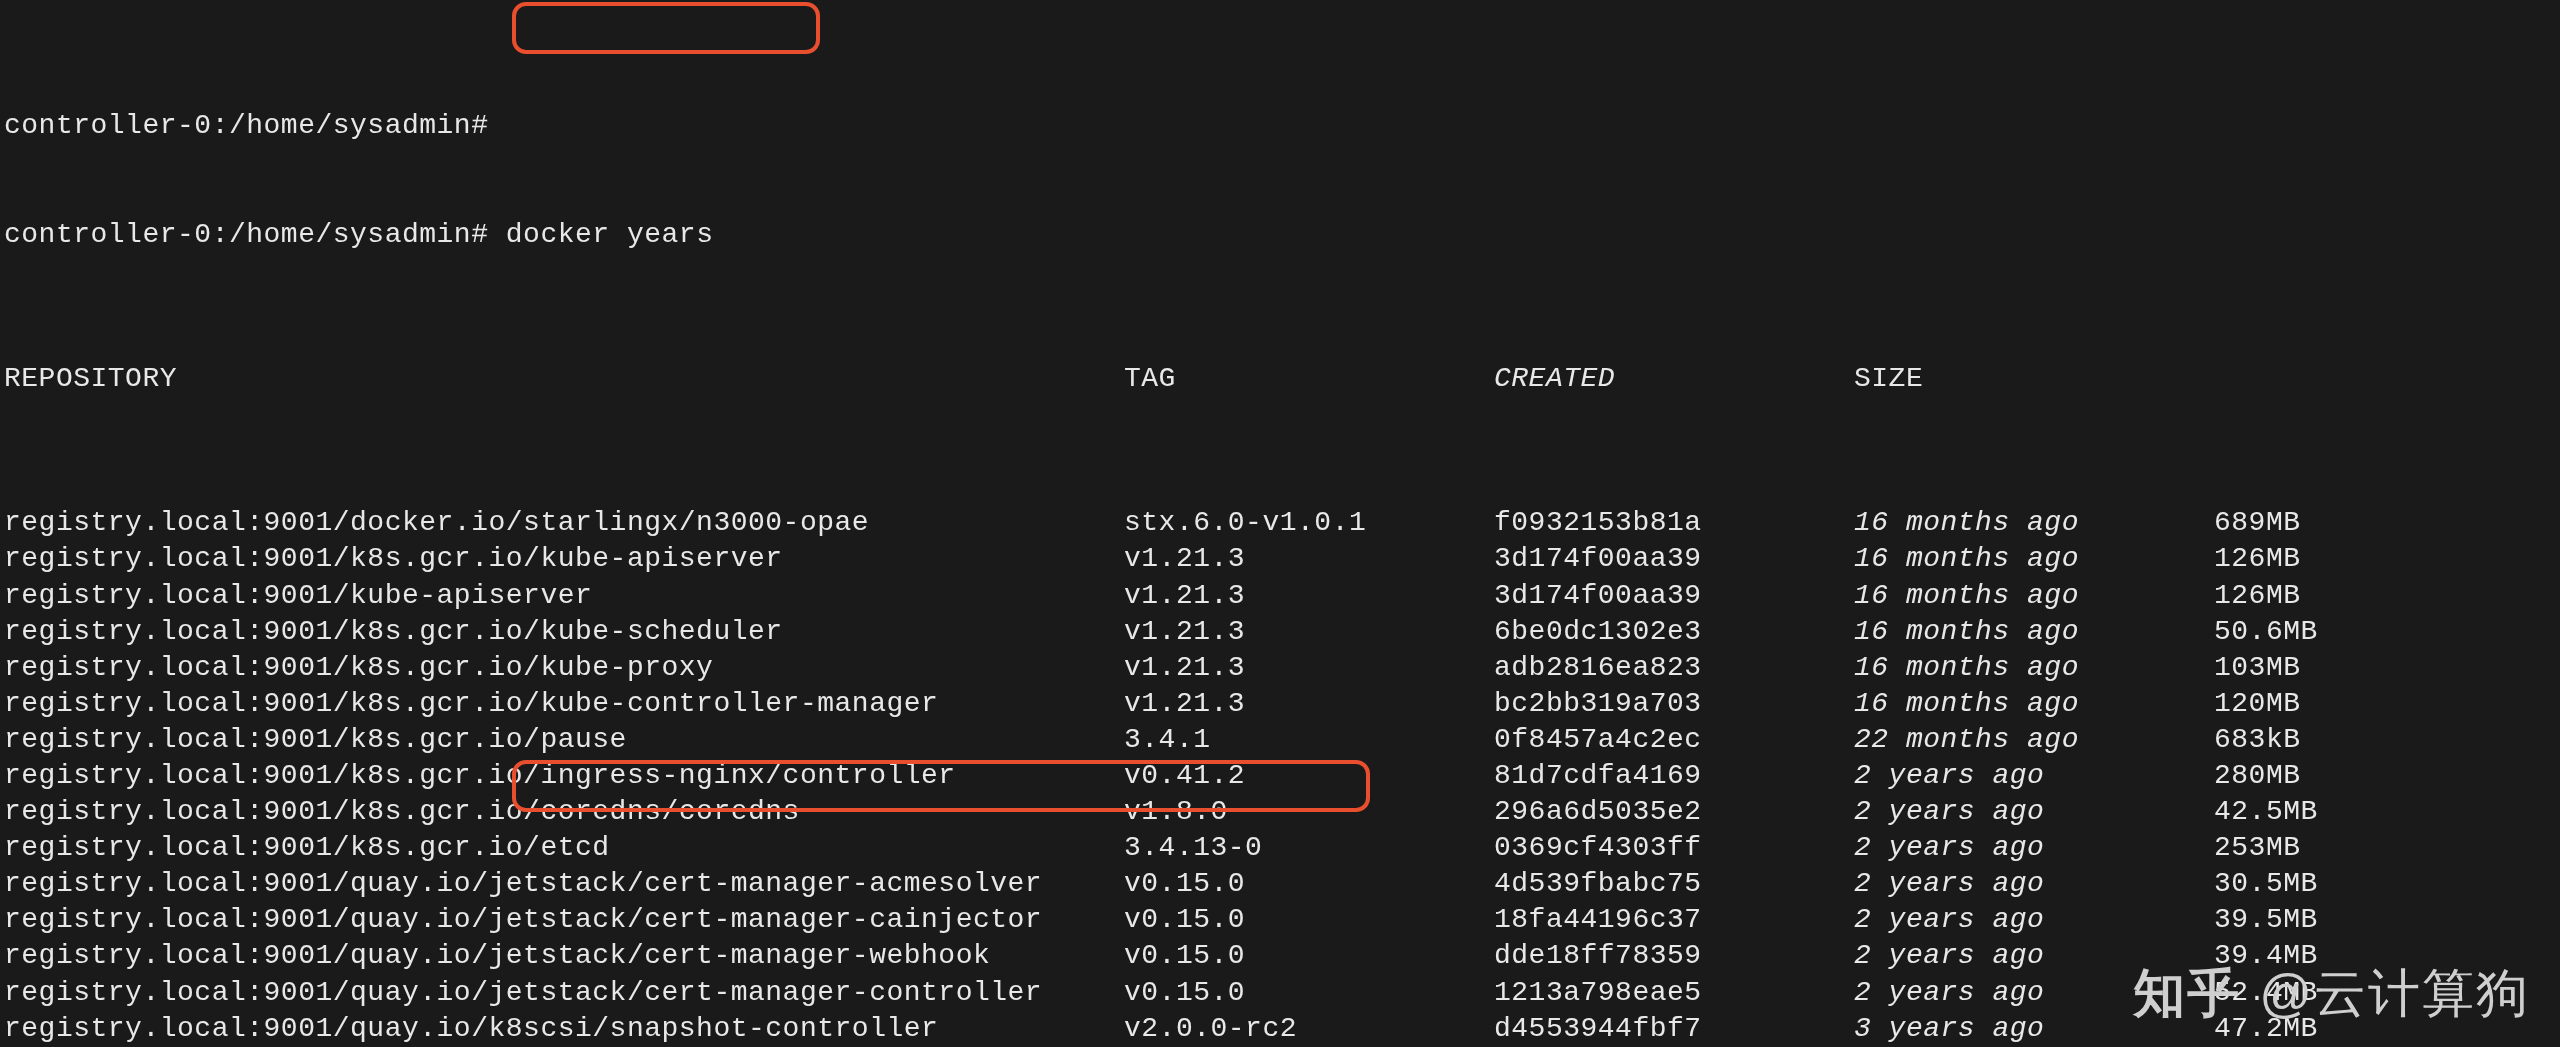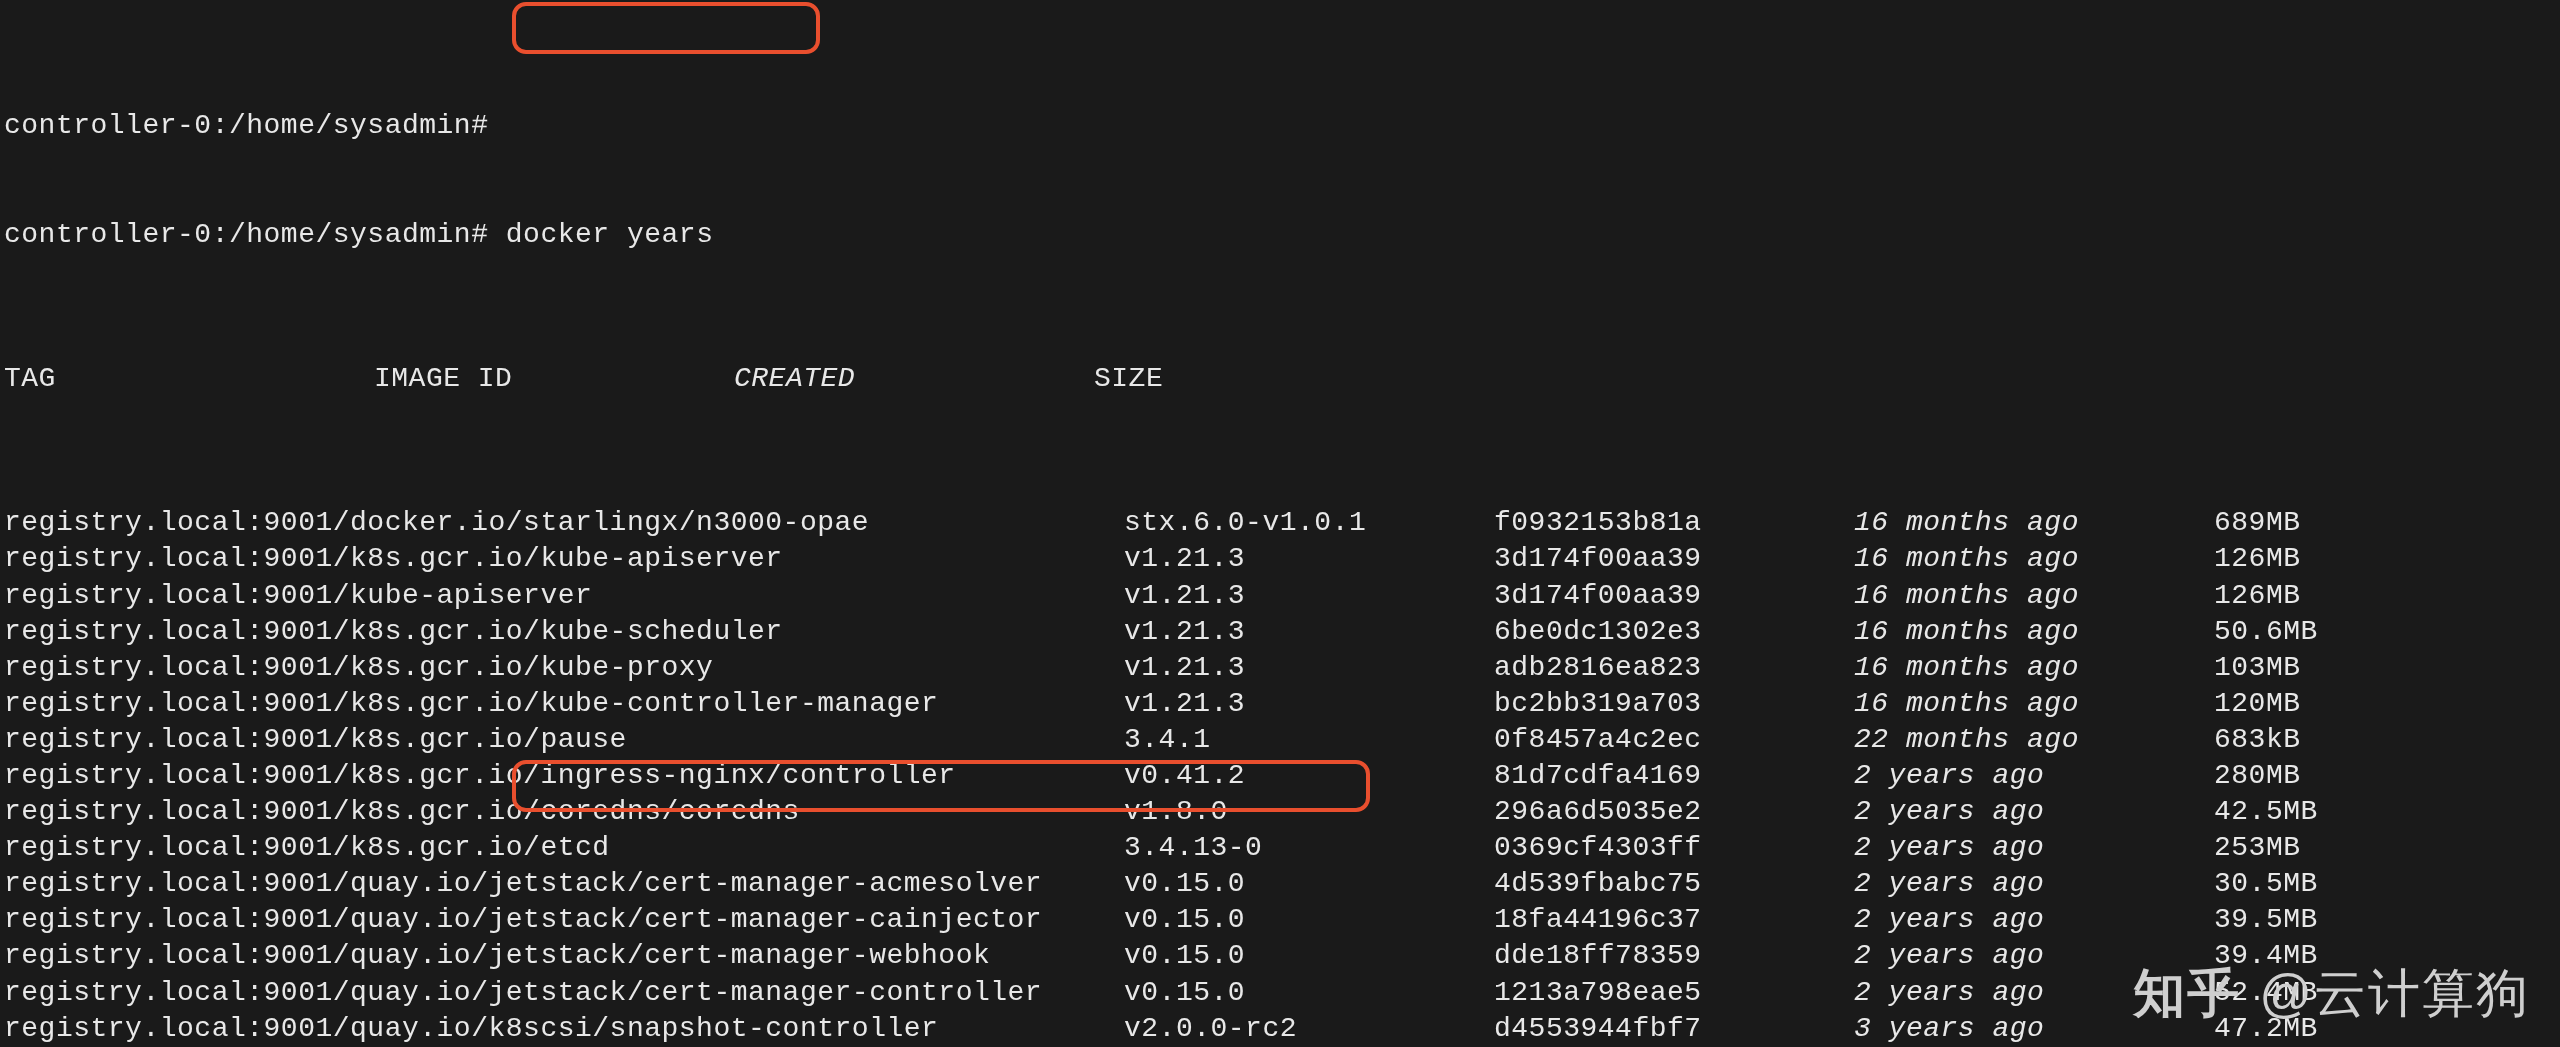--- a/index.html
+++ b/index.html
@@ -60,21 +60,21 @@
 </style>
 </head>
 <body>
 
 <div class="terminal">
 
   <div><span>controller-0:/home/sysadmin#</span></div>
   <div><span>controller-0:/home/sysadmin#</span> <span>docker years</span></div>
 
   <div class="header-row">
-    <span class="c-tag">TAG</span><span class="c-id">IMAGE ID</span><span class="c-cr">CREATED</span><span class="c-sz">SIZE</span>
+    <span class="c-repo">REPOSITORY</span><span class="c-tag">TAG</span><span class="c-cr">CREATED</span><span class="c-sz">SIZE</span>
   </div>
 
   <div id="image-rows"><div class="row"><span class="c-repo">registry.local:9001/docker.io/starlingx/n3000-opae</span><span class="c-tag">stx.6.0-v1.0.1</span><span class="c-id">f0932153b81a</span><span class="c-cr">16 months ago</span><span class="c-sz">689MB</span></div><div class="row"><span class="c-repo">registry.local:9001/k8s.gcr.io/kube-apiserver</span><span class="c-tag">v1.21.3</span><span class="c-id">3d174f00aa39</span><span class="c-cr">16 months ago</span><span class="c-sz">126MB</span></div><div class="row"><span class="c-repo">registry.local:9001/kube-apiserver</span><span class="c-tag">v1.21.3</span><span class="c-id">3d174f00aa39</span><span class="c-cr">16 months ago</span><span class="c-sz">126MB</span></div><div class="row"><span class="c-repo">registry.local:9001/k8s.gcr.io/kube-scheduler</span><span class="c-tag">v1.21.3</span><span class="c-id">6be0dc1302e3</span><span class="c-cr">16 months ago</span><span class="c-sz">50.6MB</span></div><div class="row"><span class="c-repo">registry.local:9001/k8s.gcr.io/kube-proxy</span><span class="c-tag">v1.21.3</span><span class="c-id">adb2816ea823</span><span class="c-cr">16 months ago</span><span class="c-sz">103MB</span></div><div class="row"><span class="c-repo">registry.local:9001/k8s.gcr.io/kube-controller-manager</span><span class="c-tag">v1.21.3</span><span class="c-id">bc2bb319a703</span><span class="c-cr">16 months ago</span><span class="c-sz">120MB</span></div><div class="row"><span class="c-repo">registry.local:9001/k8s.gcr.io/pause</span><span class="c-tag">3.4.1</span><span class="c-id">0f8457a4c2ec</span><span class="c-cr">22 months ago</span><span class="c-sz">683kB</span></div><div class="row"><span class="c-repo">registry.local:9001/k8s.gcr.io/ingress-nginx/controller</span><span class="c-tag">v0.41.2</span><span class="c-id">81d7cdfa4169</span><span class="c-cr">2 years ago</span><span class="c-sz">280MB</span></div><div class="row"><span class="c-repo">registry.local:9001/k8s.gcr.io/coredns/coredns</span><span class="c-tag">v1.8.0</span><span class="c-id">296a6d5035e2</span><span class="c-cr">2 years ago</span><span class="c-sz">42.5MB</span></div><div class="row"><span class="c-repo">registry.local:9001/k8s.gcr.io/etcd</span><span class="c-tag">3.4.13-0</span><span class="c-id">0369cf4303ff</span><span class="c-cr">2 years ago</span><span class="c-sz">253MB</span></div><div class="row"><span class="c-repo">registry.local:9001/quay.io/jetstack/cert-manager-acmesolver</span><span class="c-tag">v0.15.0</span><span class="c-id">4d539fbabc75</span><span class="c-cr">2 years ago</span><span class="c-sz">30.5MB</span></div><div class="row"><span class="c-repo">registry.local:9001/quay.io/jetstack/cert-manager-cainjector</span><span class="c-tag">v0.15.0</span><span class="c-id">18fa44196c37</span><span class="c-cr">2 years ago</span><span class="c-sz">39.5MB</span></div><div class="row"><span class="c-repo">registry.local:9001/quay.io/jetstack/cert-manager-webhook</span><span class="c-tag">v0.15.0</span><span class="c-id">dde18ff78359</span><span class="c-cr">2 years ago</span><span class="c-sz">39.4MB</span></div><div class="row"><span class="c-repo">registry.local:9001/quay.io/jetstack/cert-manager-controller</span><span class="c-tag">v0.15.0</span><span class="c-id">1213a798eae5</span><span class="c-cr">2 years ago</span><span class="c-sz">52.4MB</span></div><div class="row"><span class="c-repo">registry.local:9001/quay.io/k8scsi/snapshot-controller</span><span class="c-tag">v2.0.0-rc2</span><span class="c-id">d4553944fbf7</span><span class="c-cr">3 years ago</span><span class="c-sz">47.2MB</span></div><div class="row"><span class="c-repo">registry.local:9001/k8s.gcr.io/defaultbackend</span><span class="c-tag">1.4</span><span class="c-id">846921f0fe0e</span><span class="c-cr">5 years ago</span><span class="c-sz">4.84MB</span></div></div>
 
   
   
   
   
 
   

